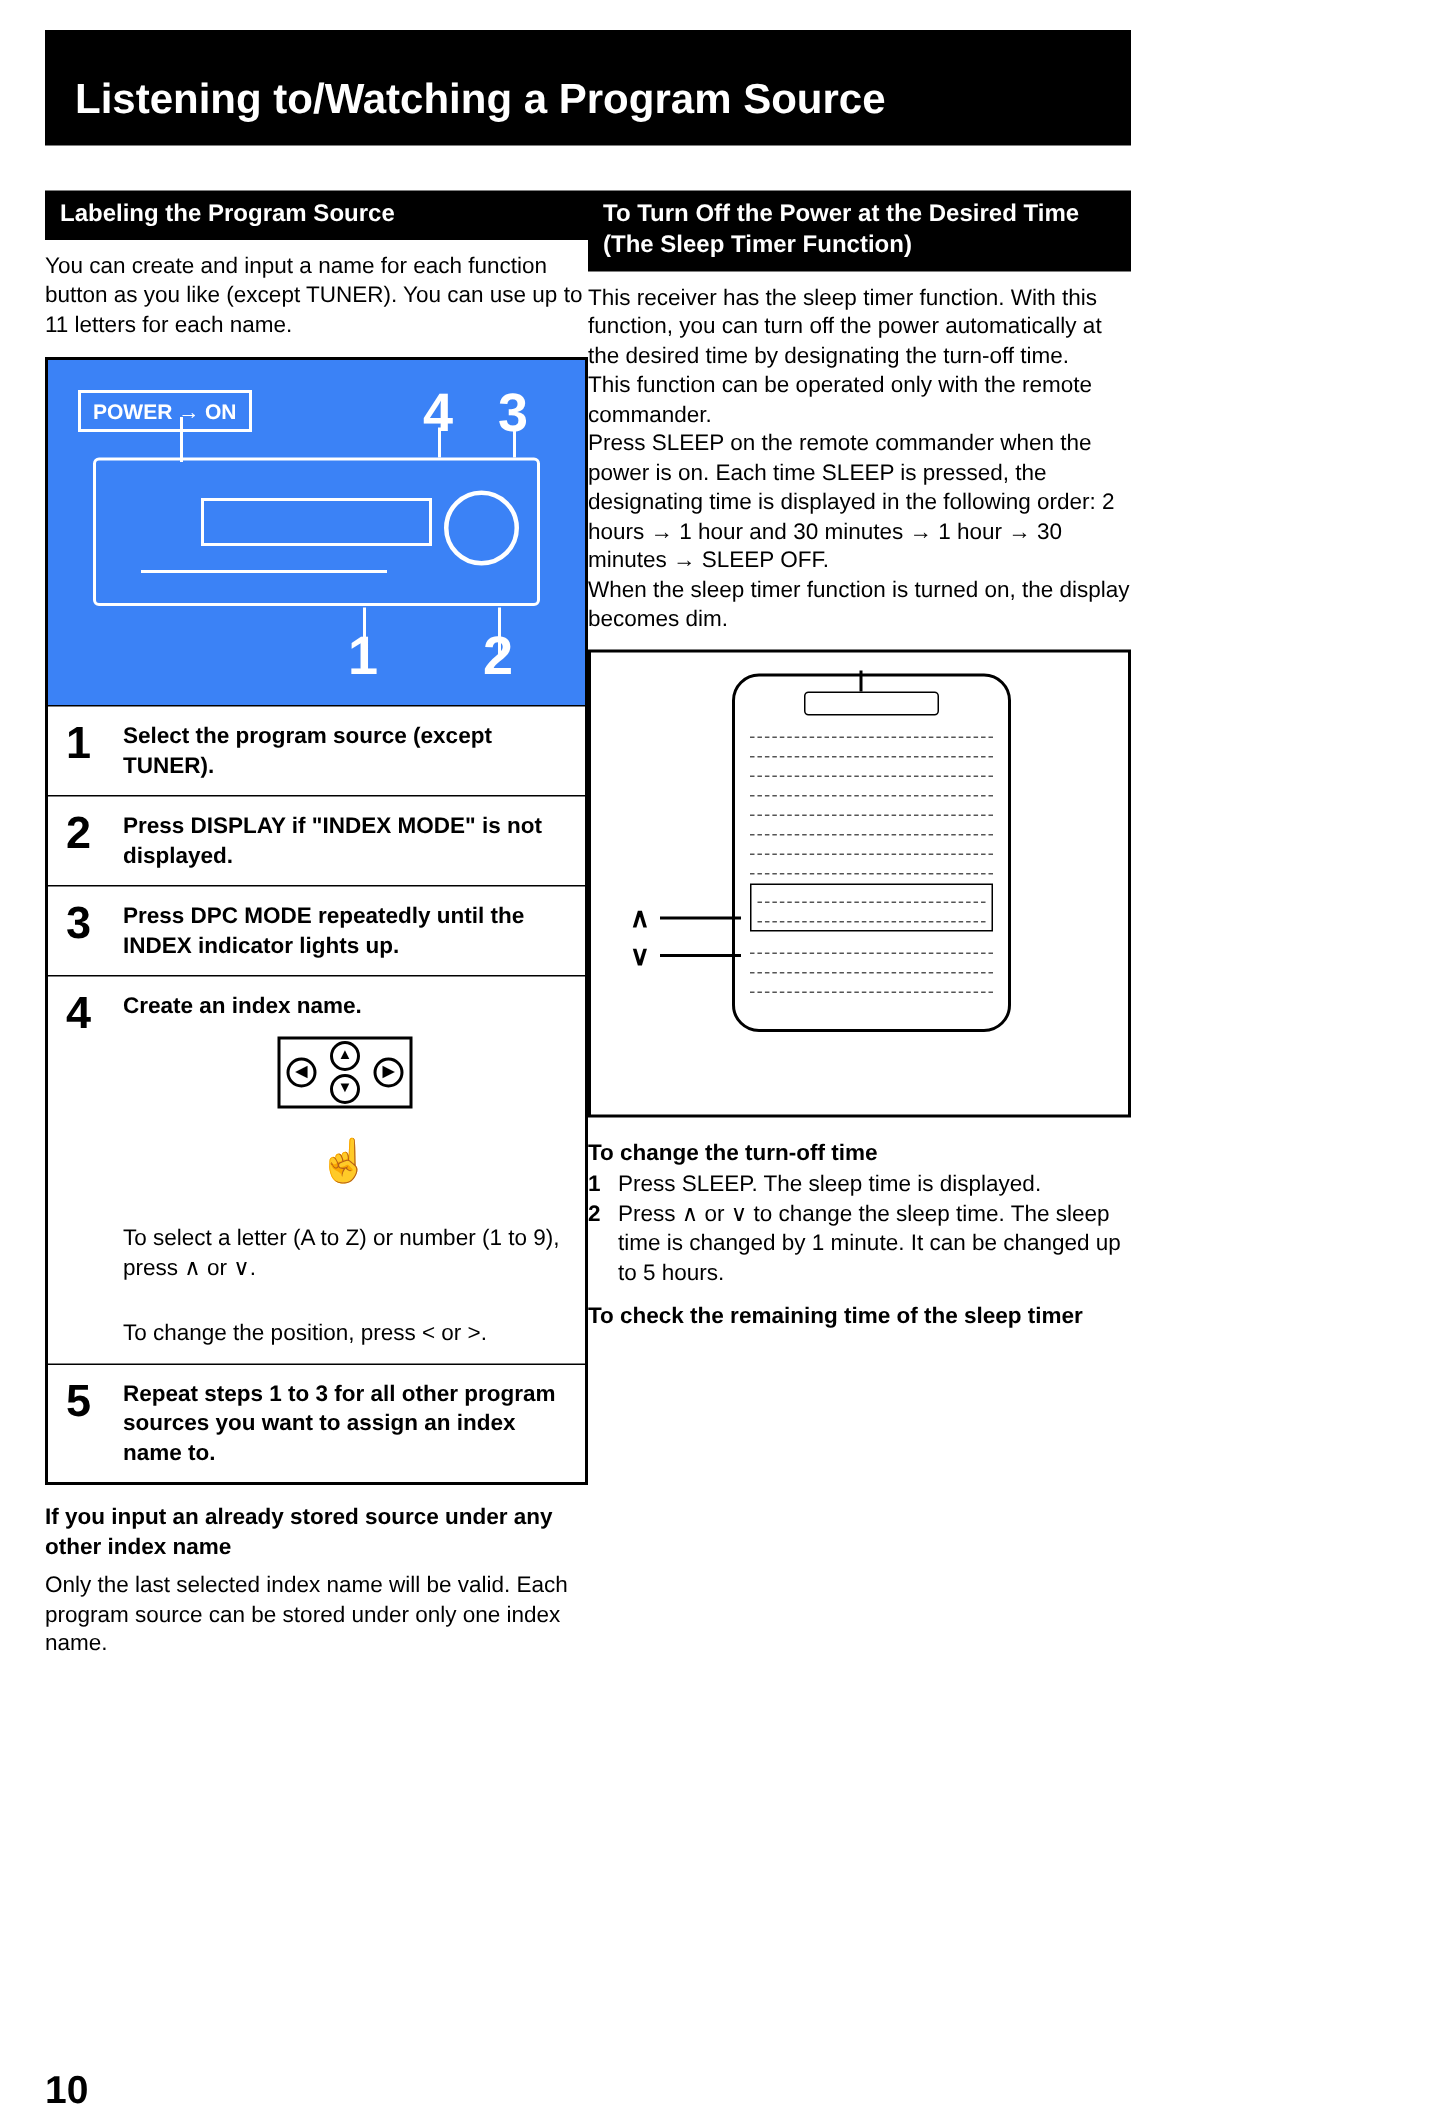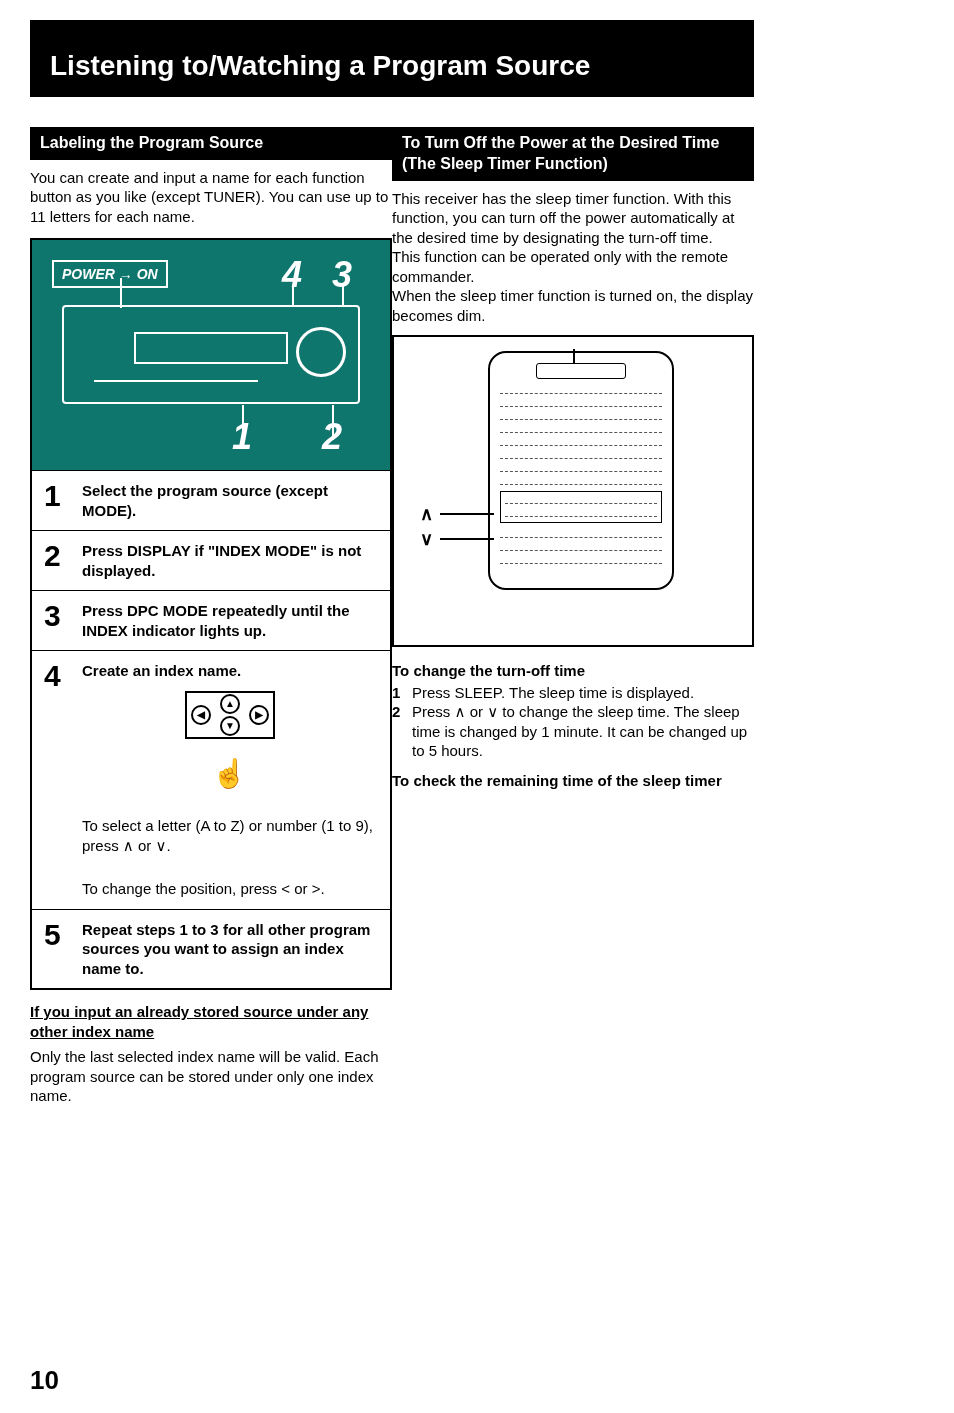--- a/index.html
+++ b/index.html
@@ -42,28 +42,27 @@
     margin-bottom: 8px;
   }
   .intro {
     margin-bottom: 12px;
   }
   .diagram-box {
     border: 2px solid #000;
     margin-bottom: 0;
   }
   .diagram-top {
-    background: #0f766e;
+    background: #3b82f6;
     color: #fff;
     position: relative;
     height: 230px;
     box-sizing: border-box;
     padding: 20px 20px;
     font-weight: 700;
-    font-style: italic;
   }
   .power-box {
     border: 2px solid #fff;
     display: inline-block;
     padding: 3px 8px;
     font-size: 14px;
   }
   .bignum {
     position: absolute;
     font-size: 36px;
@@ -168,21 +167,20 @@
   .dpad .cR { right: 6px; top: 14px; }
   .dpad .cU { left: 35px; top: 3px; }
   .dpad .cD { left: 35px; top: 25px; }
   .hand {
     font-size: 28px;
     text-align: center;
   }
 
   .para {
     margin: 12px 0 6px 0;
-    text-decoration: underline;
   }
   .bold { font-weight: 700; }
 
   .remote-box {
     border: 2px solid #000;
     padding: 14px 20px;
     margin: 10px 0 14px 0;
     position: relative;
     min-height: 280px;
   }
@@ -235,21 +233,21 @@
     display: flex;
     gap: 6px;
   }
   .small-list .n {
     font-weight: 700;
     min-width: 14px;
   }
 
   .page-num {
     position: absolute;
-    bottom: 17px;
+    bottom: 4px;
     left: 30px;
     font-size: 26px;
     font-weight: 900;
   }
 </style>
 </head>
 <body>
 
 <div class="page">
 
@@ -275,21 +273,21 @@
           <div class="vline vl2b"></div>
           <div class="receiver">
             <div class="knob"></div>
             <div class="disp"></div>
             <div class="bar"></div>
           </div>
         </div>
 
         <div class="step-row">
           <div class="step-num">1</div>
-          <div class="step-body">Select the program source (except MODE).</div>
+          <div class="step-body">Select the program source (except TUNER).</div>
         </div>
         <div class="step-row">
           <div class="step-num">2</div>
           <div class="step-body">Press DISPLAY if "INDEX MODE" is not displayed.</div>
         </div>
         <div class="step-row">
           <div class="step-num">3</div>
           <div class="step-body">Press DPC MODE repeatedly until the INDEX indicator lights up.</div>
         </div>
         <div class="step-row">
@@ -316,20 +314,21 @@
 
       <div class="para bold">If you input an already stored source under any other index name</div>
       <div>Only the last selected index name will be valid. Each program source can be stored under only one index name.</div>
 
     </div>
 
     <div class="col">
       <div class="subhead">To Turn Off the Power at the Desired Time (The Sleep Timer Function)</div>
       <div>This receiver has the sleep timer function. With this function, you can turn off the power automatically at the desired time by designating the turn-off time.</div>
       <div>This function can be operated only with the remote commander.</div>
+      <div>Press SLEEP on the remote commander when the power is on. Each time SLEEP is pressed, the designating time is displayed in the following order: 2 hours → 1 hour and 30 minutes → 1 hour → 30 minutes → SLEEP OFF.</div>
       <div>When the sleep timer function is turned on, the display becomes dim.</div>
 
       <div class="remote-box">
         <div style="position:relative; width:170px; margin:0 auto;">
           <div class="sleep-line"></div>
           <div class="remote-outline">
             <div style="height:14px;border:1px solid #000;border-radius:3px;margin:2px 40px 6px;"></div>
             <div class="dashrow"></div>
               <div class="dashrow"></div>
               <div class="dashrow"></div>

